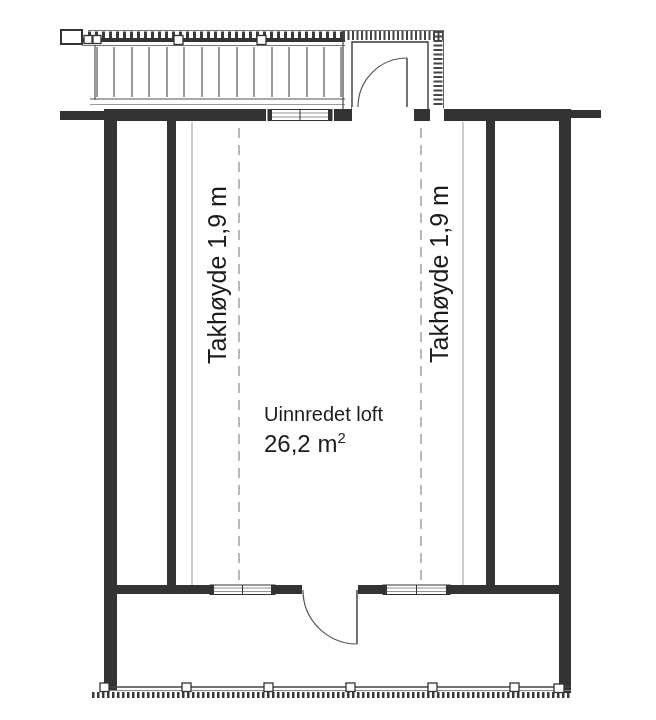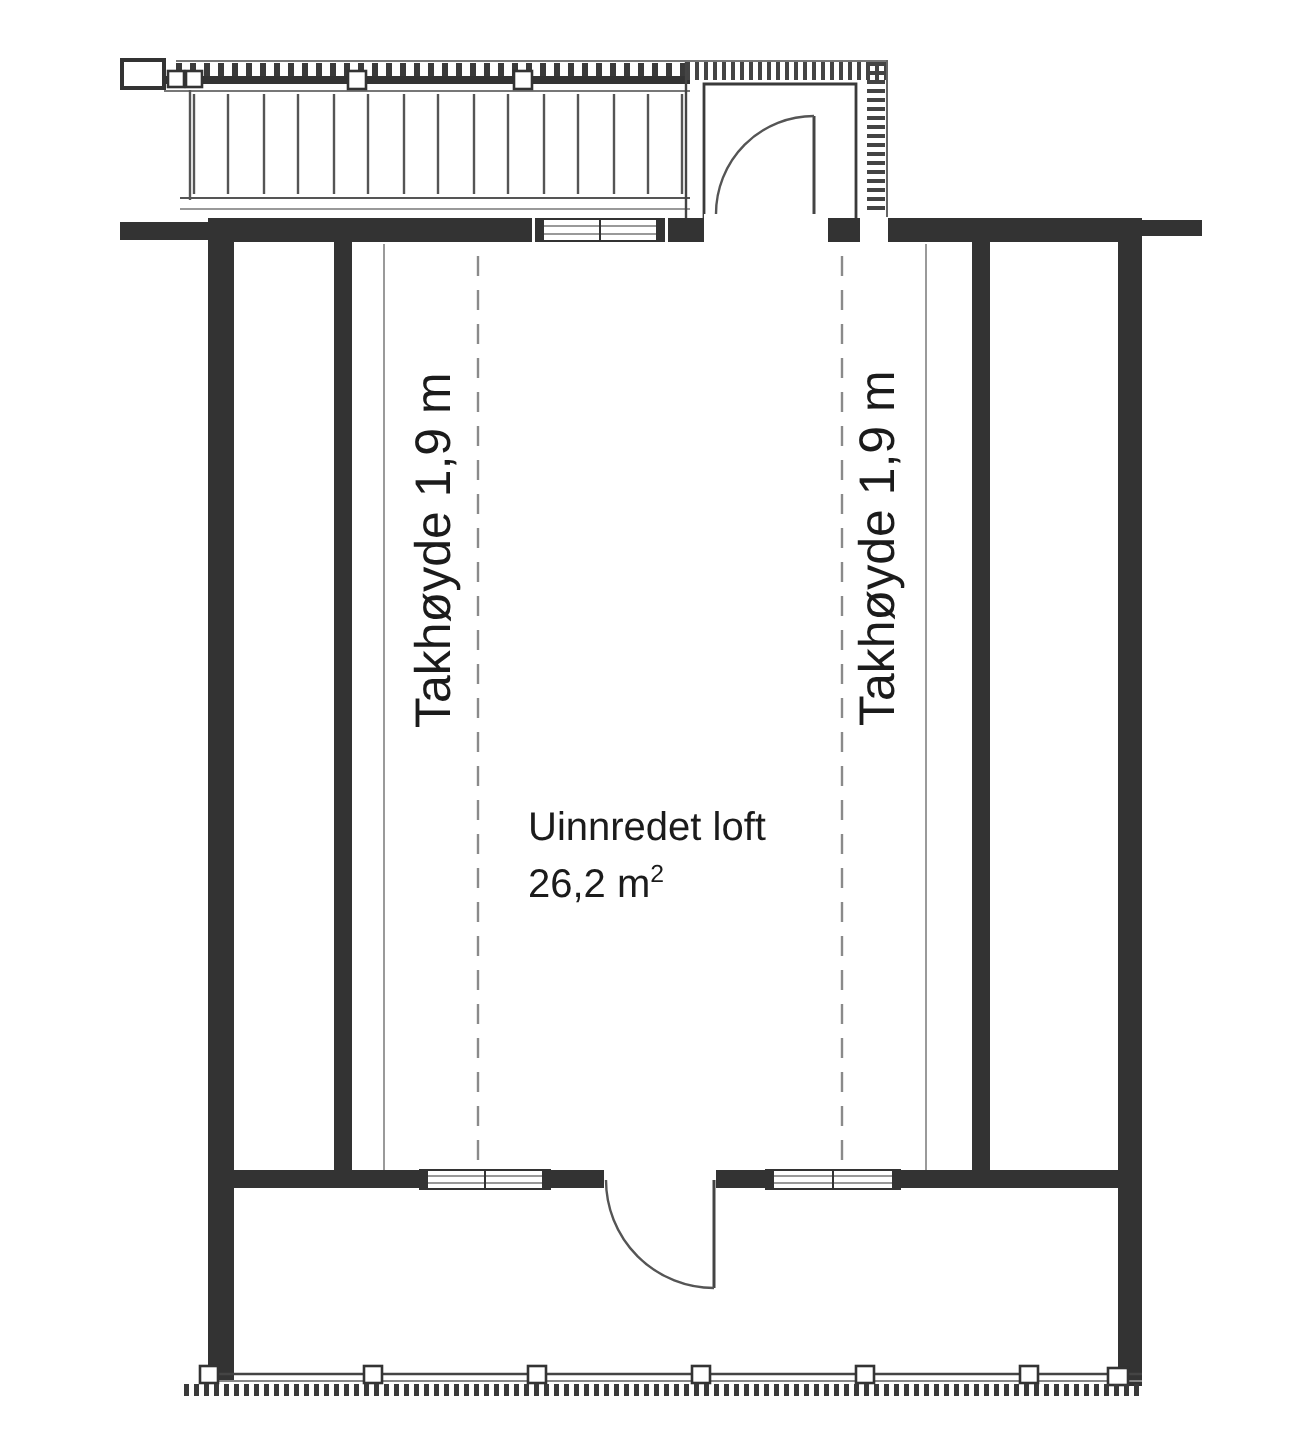--- a/index.html
+++ b/index.html
@@ -2,21 +2,21 @@
 <html><head>
 <meta charset="utf-8">
 <style>
   html,body{margin:0;padding:0;background:#ffffff;}
   .plan{position:relative;width:656px;height:720px;background:#ffffff;overflow:hidden;
         font-family:"Liberation Sans",sans-serif;}
   .plan svg{position:absolute;left:0;top:0;}
   .lbl{position:absolute;color:#1b1b1b;white-space:nowrap;
        font-family:"Liberation Sans",sans-serif;}
   .room-name{left:264px;top:403px;font-size:20px;text-align:right;}
-  .room-area{left:264px;top:430px;font-size:20px;}
+  .room-area{left:264px;top:430px;font-size:24px;}
   .room-area sup{font-size:62%;vertical-align:super;}
   .ceil{font-size:25px;transform:rotate(-90deg);transform-origin:0 0;}
   .ceil-left{left:203px;top:364px;}
   .ceil-right{left:425px;top:363px;}
 </style>
 </head>
 <body>
 
 <div class="plan">
 

